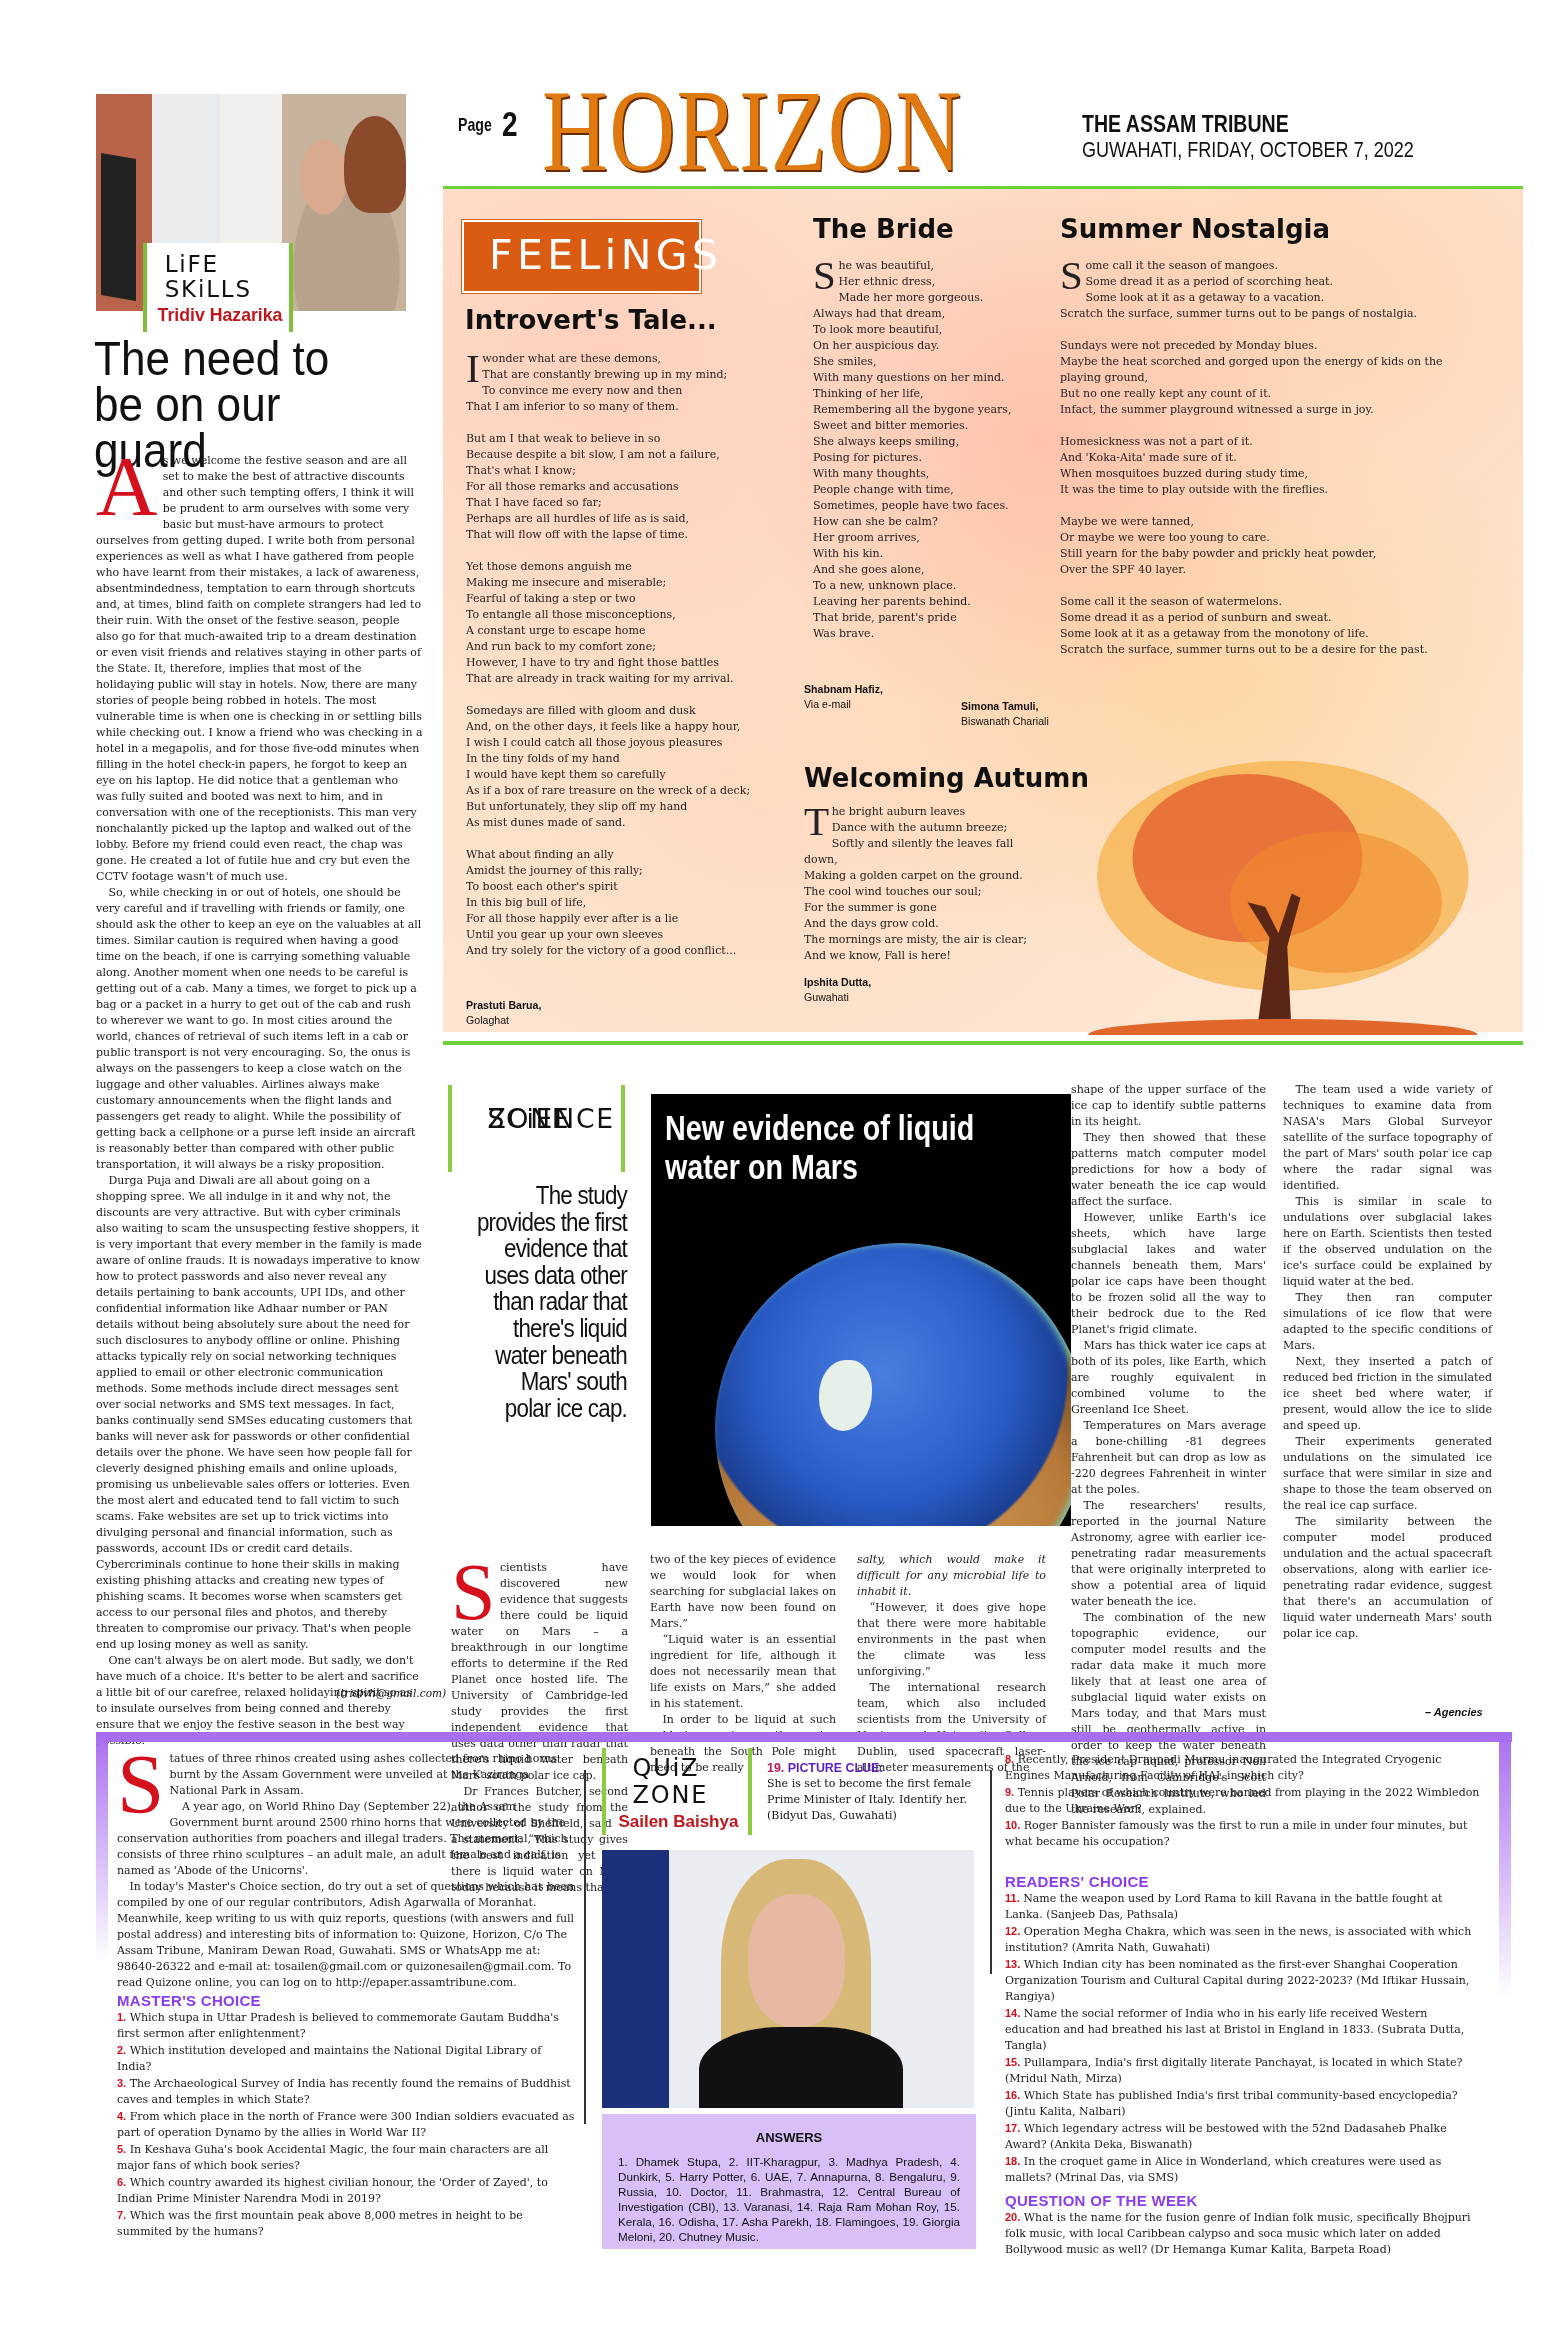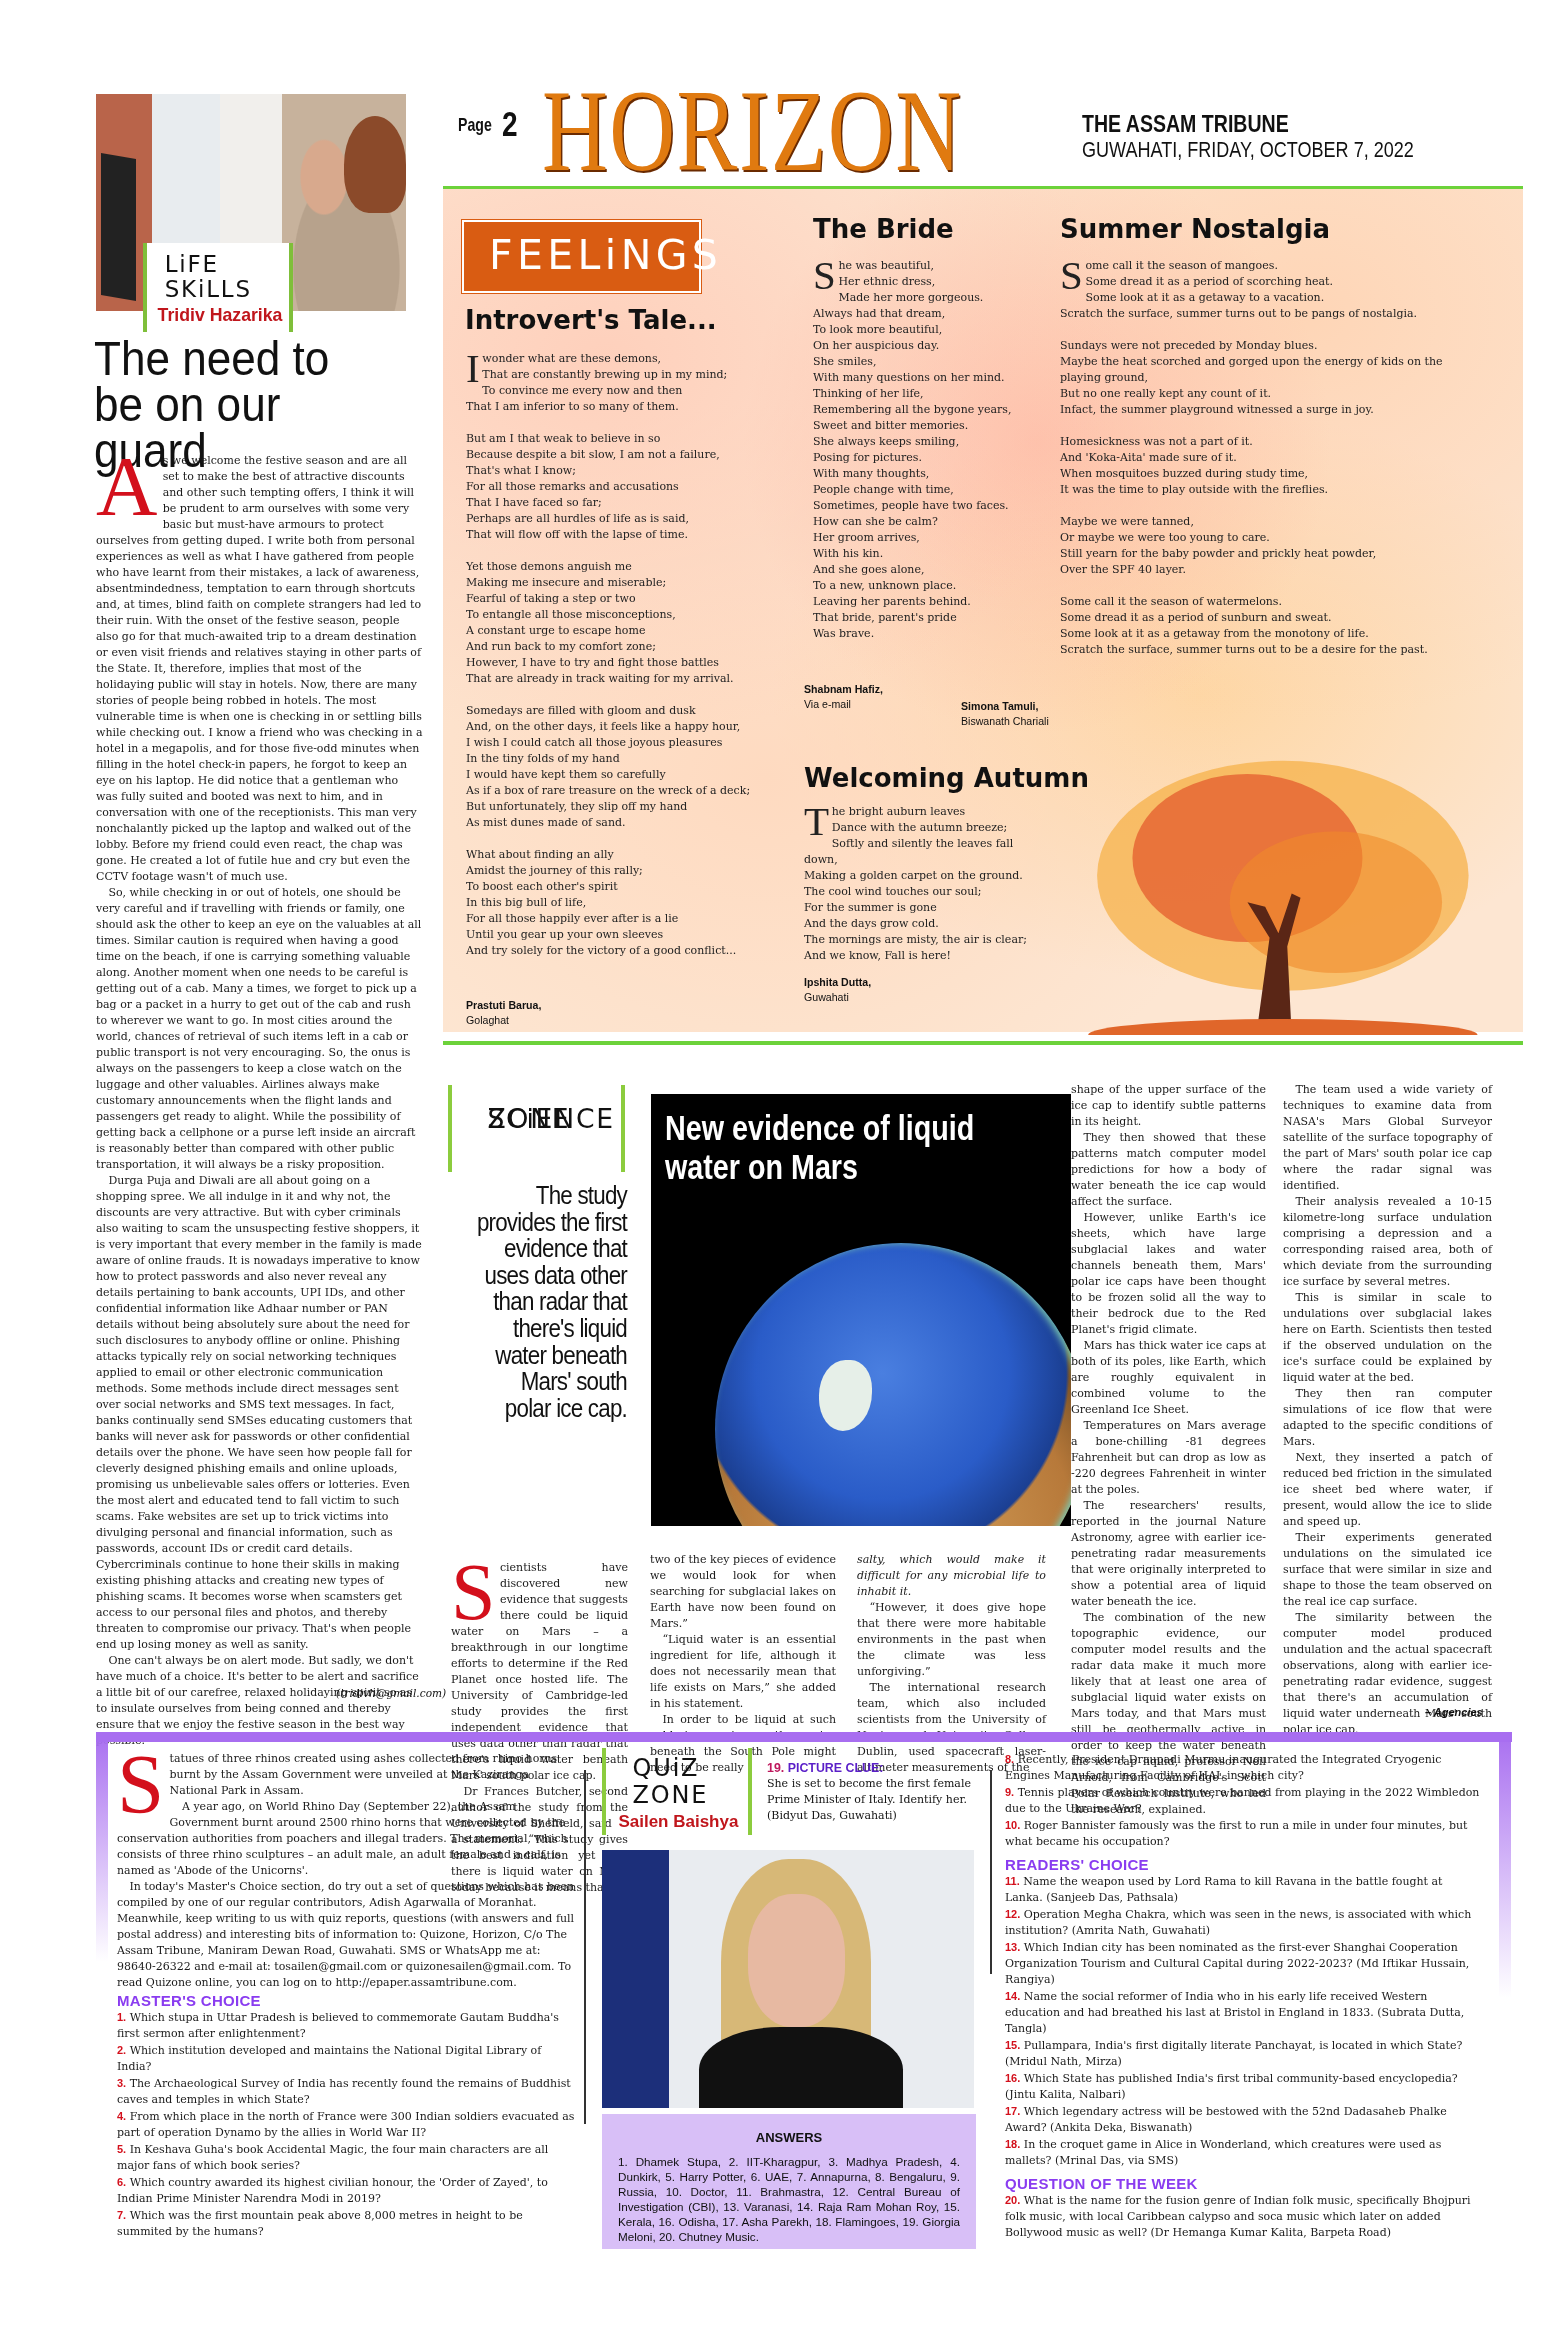--- a/index.html
+++ b/index.html
@@ -274,21 +274,20 @@
     <p style="text-indent: 0px;">shape of the upper surface of the ice cap to identify subtle patterns in its height.</p>
     <p>They then showed that these patterns match computer model predictions for how a body of water beneath the ice cap would affect the surface.</p>
     <p>However, unlike Earth's ice sheets, which have large subglacial lakes and water channels beneath them, Mars' polar ice caps have been thought to be frozen solid all the way to their bedrock due to the Red Planet's frigid climate.</p>
     <p>Mars has thick water ice caps at both of its poles, like Earth, which are roughly equivalent in combined volume to the Greenland Ice Sheet.</p>
     <p>Temperatures on Mars average a bone-chilling -81 degrees Fahrenheit but can drop as low as -220 degrees Fahrenheit in winter at the poles.</p>
     <p>The researchers' results, reported in the journal Nature Astronomy, agree with earlier ice-penetrating radar measurements that were originally interpreted to show a potential area of liquid water beneath the ice.</p>
     <p>The combination of the new topographic evidence, our computer model results and the radar data make it much more likely that at least one area of subglacial liquid water exists on Mars today, and that Mars must still be geothermally active in order to keep the water beneath the ice cap liquid, professor Neil Arnold, from Cambridge's Scott Polar Research Institute, who led the research, explained.</p>
   </div>
 <div class="abs sci-col" id="sci-col5">
     <p>The team used a wide variety of techniques to examine data from NASA's Mars Global Surveyor satellite of the surface topography of the part of Mars' south polar ice cap where the radar signal was identified.</p>
-    <p>Their analysis revealed a 10-15 kilometre-long surface undulation comprising a depression and a corresponding raised area, both of which deviate from the surrounding ice surface by several metres.</p>
     <p>This is similar in scale to undulations over subglacial lakes here on Earth. Scientists then tested if the observed undulation on the ice's surface could be explained by liquid water at the bed.</p>
     <p>They then ran computer simulations of ice flow that were adapted to the specific conditions of Mars.</p>
     <p>Next, they inserted a patch of reduced bed friction in the simulated ice sheet bed where water, if present, would allow the ice to slide and speed up.</p>
     <p>Their experiments generated undulations on the simulated ice surface that were similar in size and shape to those the team observed on the real ice cap surface.</p>
     <p>The similarity between the computer model produced undulation and the actual spacecraft observations, along with earlier ice-penetrating radar evidence, suggest that there's an accumulation of liquid water underneath Mars' south polar ice cap.</p>
   </div>
 <div class="abs" id="sci-credit">– Agencies</div>
 
 <div class="abs" id="quiz-frame"></div>
 <div class="abs" id="quiz-frame-left"></div>
@@ -329,21 +328,21 @@
   <div id="answers-text">1. Dhamek Stupa, 2. IIT-Kharagpur, 3. Madhya Pradesh, 4. Dunkirk, 5. Harry Potter, 6. UAE, 7. Annapurna, 8. Bengaluru, 9. Russia, 10. Doctor, 11. Brahmastra, 12. Central Bureau of Investigation (CBI), 13. Varanasi, 14. Raja Ram Mohan Roy, 15. Kerala, 16. Odisha, 17. Asha Parekh, 18. Flamingoes, 19. Giorgia Meloni, 20. Chutney Music.</div>
 </div>
 
 <div class="abs" id="quiz-vline2"></div>
 <div class="abs quiz-text" id="quiz-right">
   <div id="mc-list-right">
       <div class="q"><b>8.</b> <span>Recently, President Draupadi Murmu inaugurated the Integrated Cryogenic Engines Manufacturing Facility of HAL in which city?</span></div>
       <div class="q"><b>9.</b> <span>Tennis players of which country were banned from playing in the 2022 Wimbledon due to the Ukraine War?</span></div>
       <div class="q"><b>10.</b> <span>Roger Bannister famously was the first to run a mile in under four minutes, but what became his occupation?</span></div>
     </div>
-  <div class="quiz-head" style="margin-top:7px">READERS' CHOICE</div>
+  <div class="quiz-head" style="margin-top:24px">READERS' CHOICE</div>
   <div id="rc-list">
       <div class="q"><b>11.</b> <span>Name the weapon used by Lord Rama to kill Ravana in the battle fought at Lanka. (Sanjeeb Das, Pathsala)</span></div>
       <div class="q"><b>12.</b> <span>Operation Megha Chakra, which was seen in the news, is associated with which institution? (Amrita Nath, Guwahati)</span></div>
       <div class="q"><b>13.</b> <span>Which Indian city has been nominated as the first-ever Shanghai Cooperation Organization Tourism and Cultural Capital during 2022-2023? (Md Iftikar Hussain, Rangiya)</span></div>
       <div class="q"><b>14.</b> <span>Name the social reformer of India who in his early life received Western education and had breathed his last at Bristol in England in 1833. (Subrata Dutta, Tangla)</span></div>
       <div class="q"><b>15.</b> <span>Pullampara, India's first digitally literate Panchayat, is located in which State? (Mridul Nath, Mirza)</span></div>
       <div class="q"><b>16.</b> <span>Which State has published India's first tribal community-based encyclopedia? (Jintu Kalita, Nalbari)</span></div>
       <div class="q"><b>17.</b> <span>Which legendary actress will be bestowed with the 52nd Dadasaheb Phalke Award? (Ankita Deka, Biswanath)</span></div>
       <div class="q"><b>18.</b> <span>In the croquet game in Alice in Wonderland, which creatures were used as mallets? (Mrinal Das, via SMS)</span></div>
     </div>

